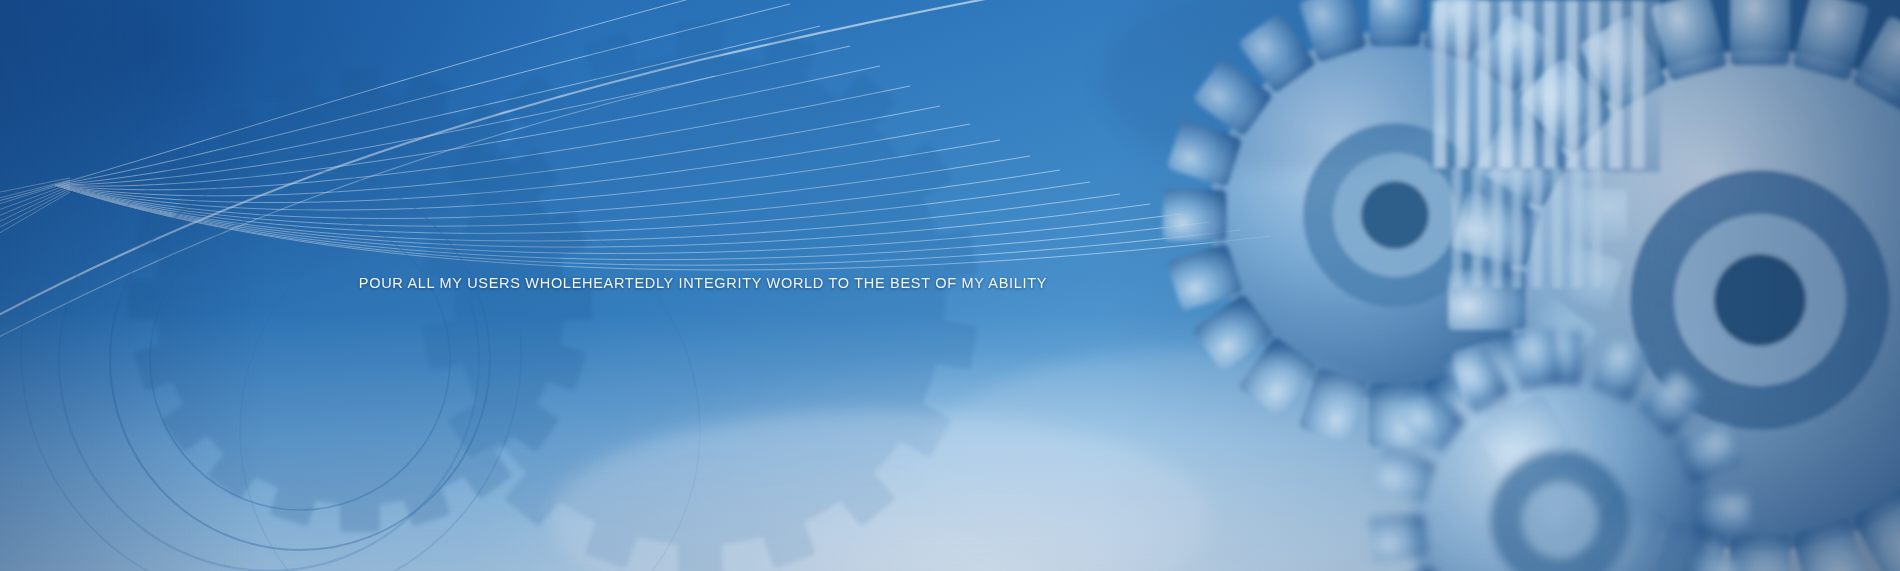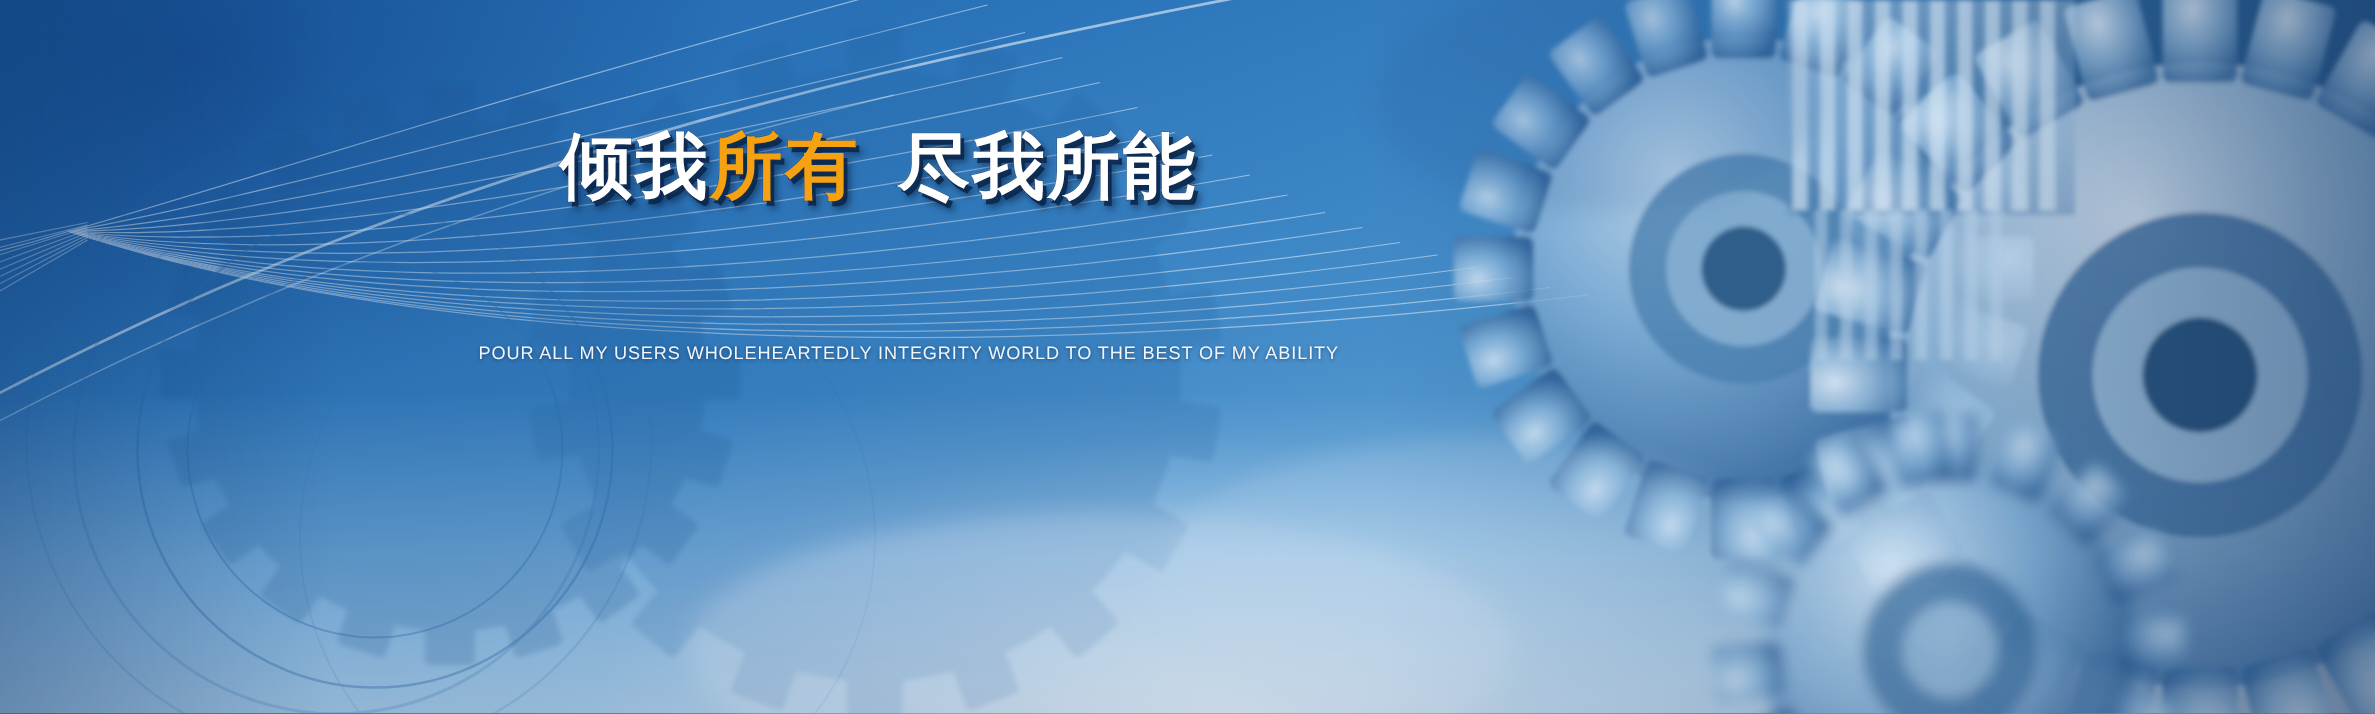--- a/index.html
+++ b/index.html
@@ -90,21 +90,20 @@
     top: 275px;
     width: 1406px;
     text-align: center;
     color: #f0f6fb;
     font-size: 14.5px;
     letter-spacing: 0.7px;
     font-family: "Liberation Sans", sans-serif;
     text-shadow: 0 1px 3px rgba(8,32,66,0.55);
     white-space: nowrap;
     user-select: none;
-    padding-left: 24px;
   }
 </style>
 </head>
 <body>
 
 <div id="banner">
 
   <div class="layer" id="bg-base"></div>
   <div class="layer" id="bg-right-dark"></div>
   <div class="layer" id="bg-bottom-haze"></div>
@@ -371,20 +370,17 @@
     <g id="depth-blobs" filter="url(#blurBig)" opacity="0.5">
       <ellipse cx="1180" cy="470" rx="260" ry="120" fill="#bcd7ec" opacity="0.45"></ellipse>
       <ellipse cx="880" cy="520" rx="330" ry="110" fill="#dfeaf5" opacity="0.5"></ellipse>
       <ellipse cx="1280" cy="80" rx="180" ry="90" fill="#2a5f9a" opacity="0.35"></ellipse>
     </g>
   </svg>
 
   <div class="layer" id="bg-vignette"></div>
 
   <div id="headline-block">
-    <div class="headline-line" id="headline-line-1">
-      <span class="seg seg-white">倾我</span><span class="seg seg-orange">所有</span><span class="seg-gap"></span><span class="seg seg-white">尽我所能</span>
-    </div>
   </div>
 
   <div id="subtitle">POUR ALL MY USERS WHOLEHEARTEDLY INTEGRITY WORLD TO THE BEST OF MY ABILITY</div>
 
 </div>
 
 </body></html>

